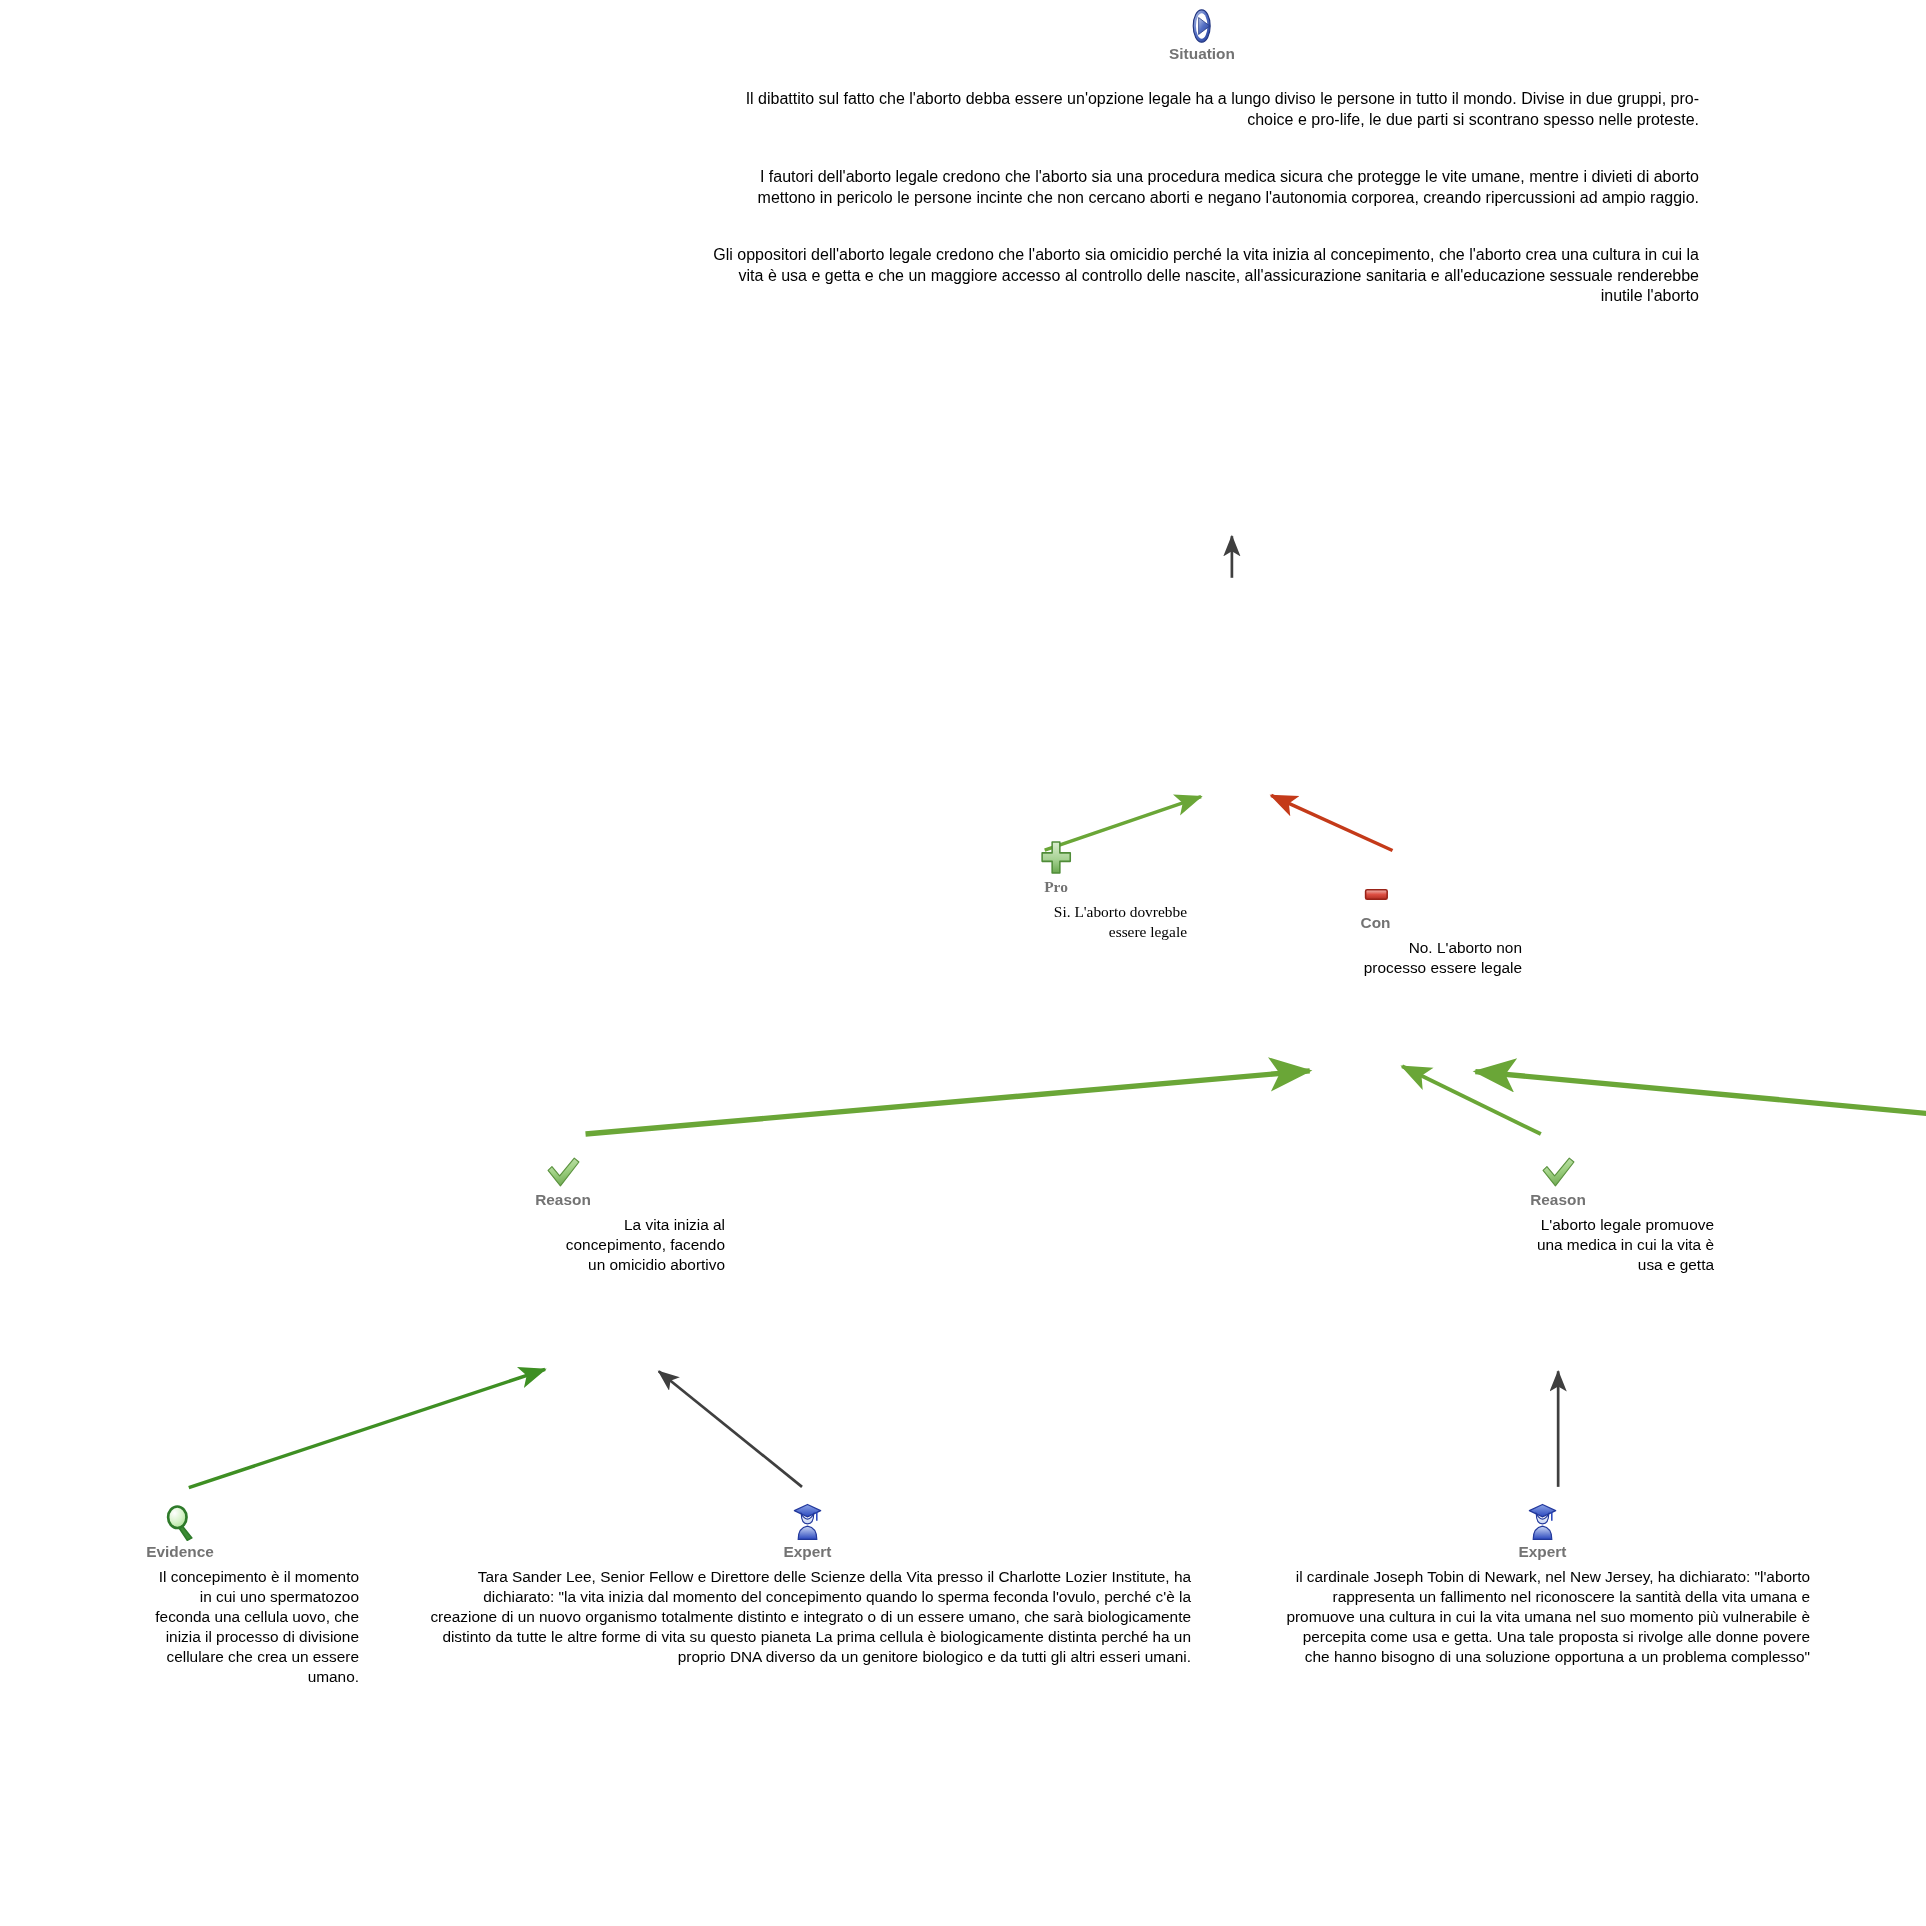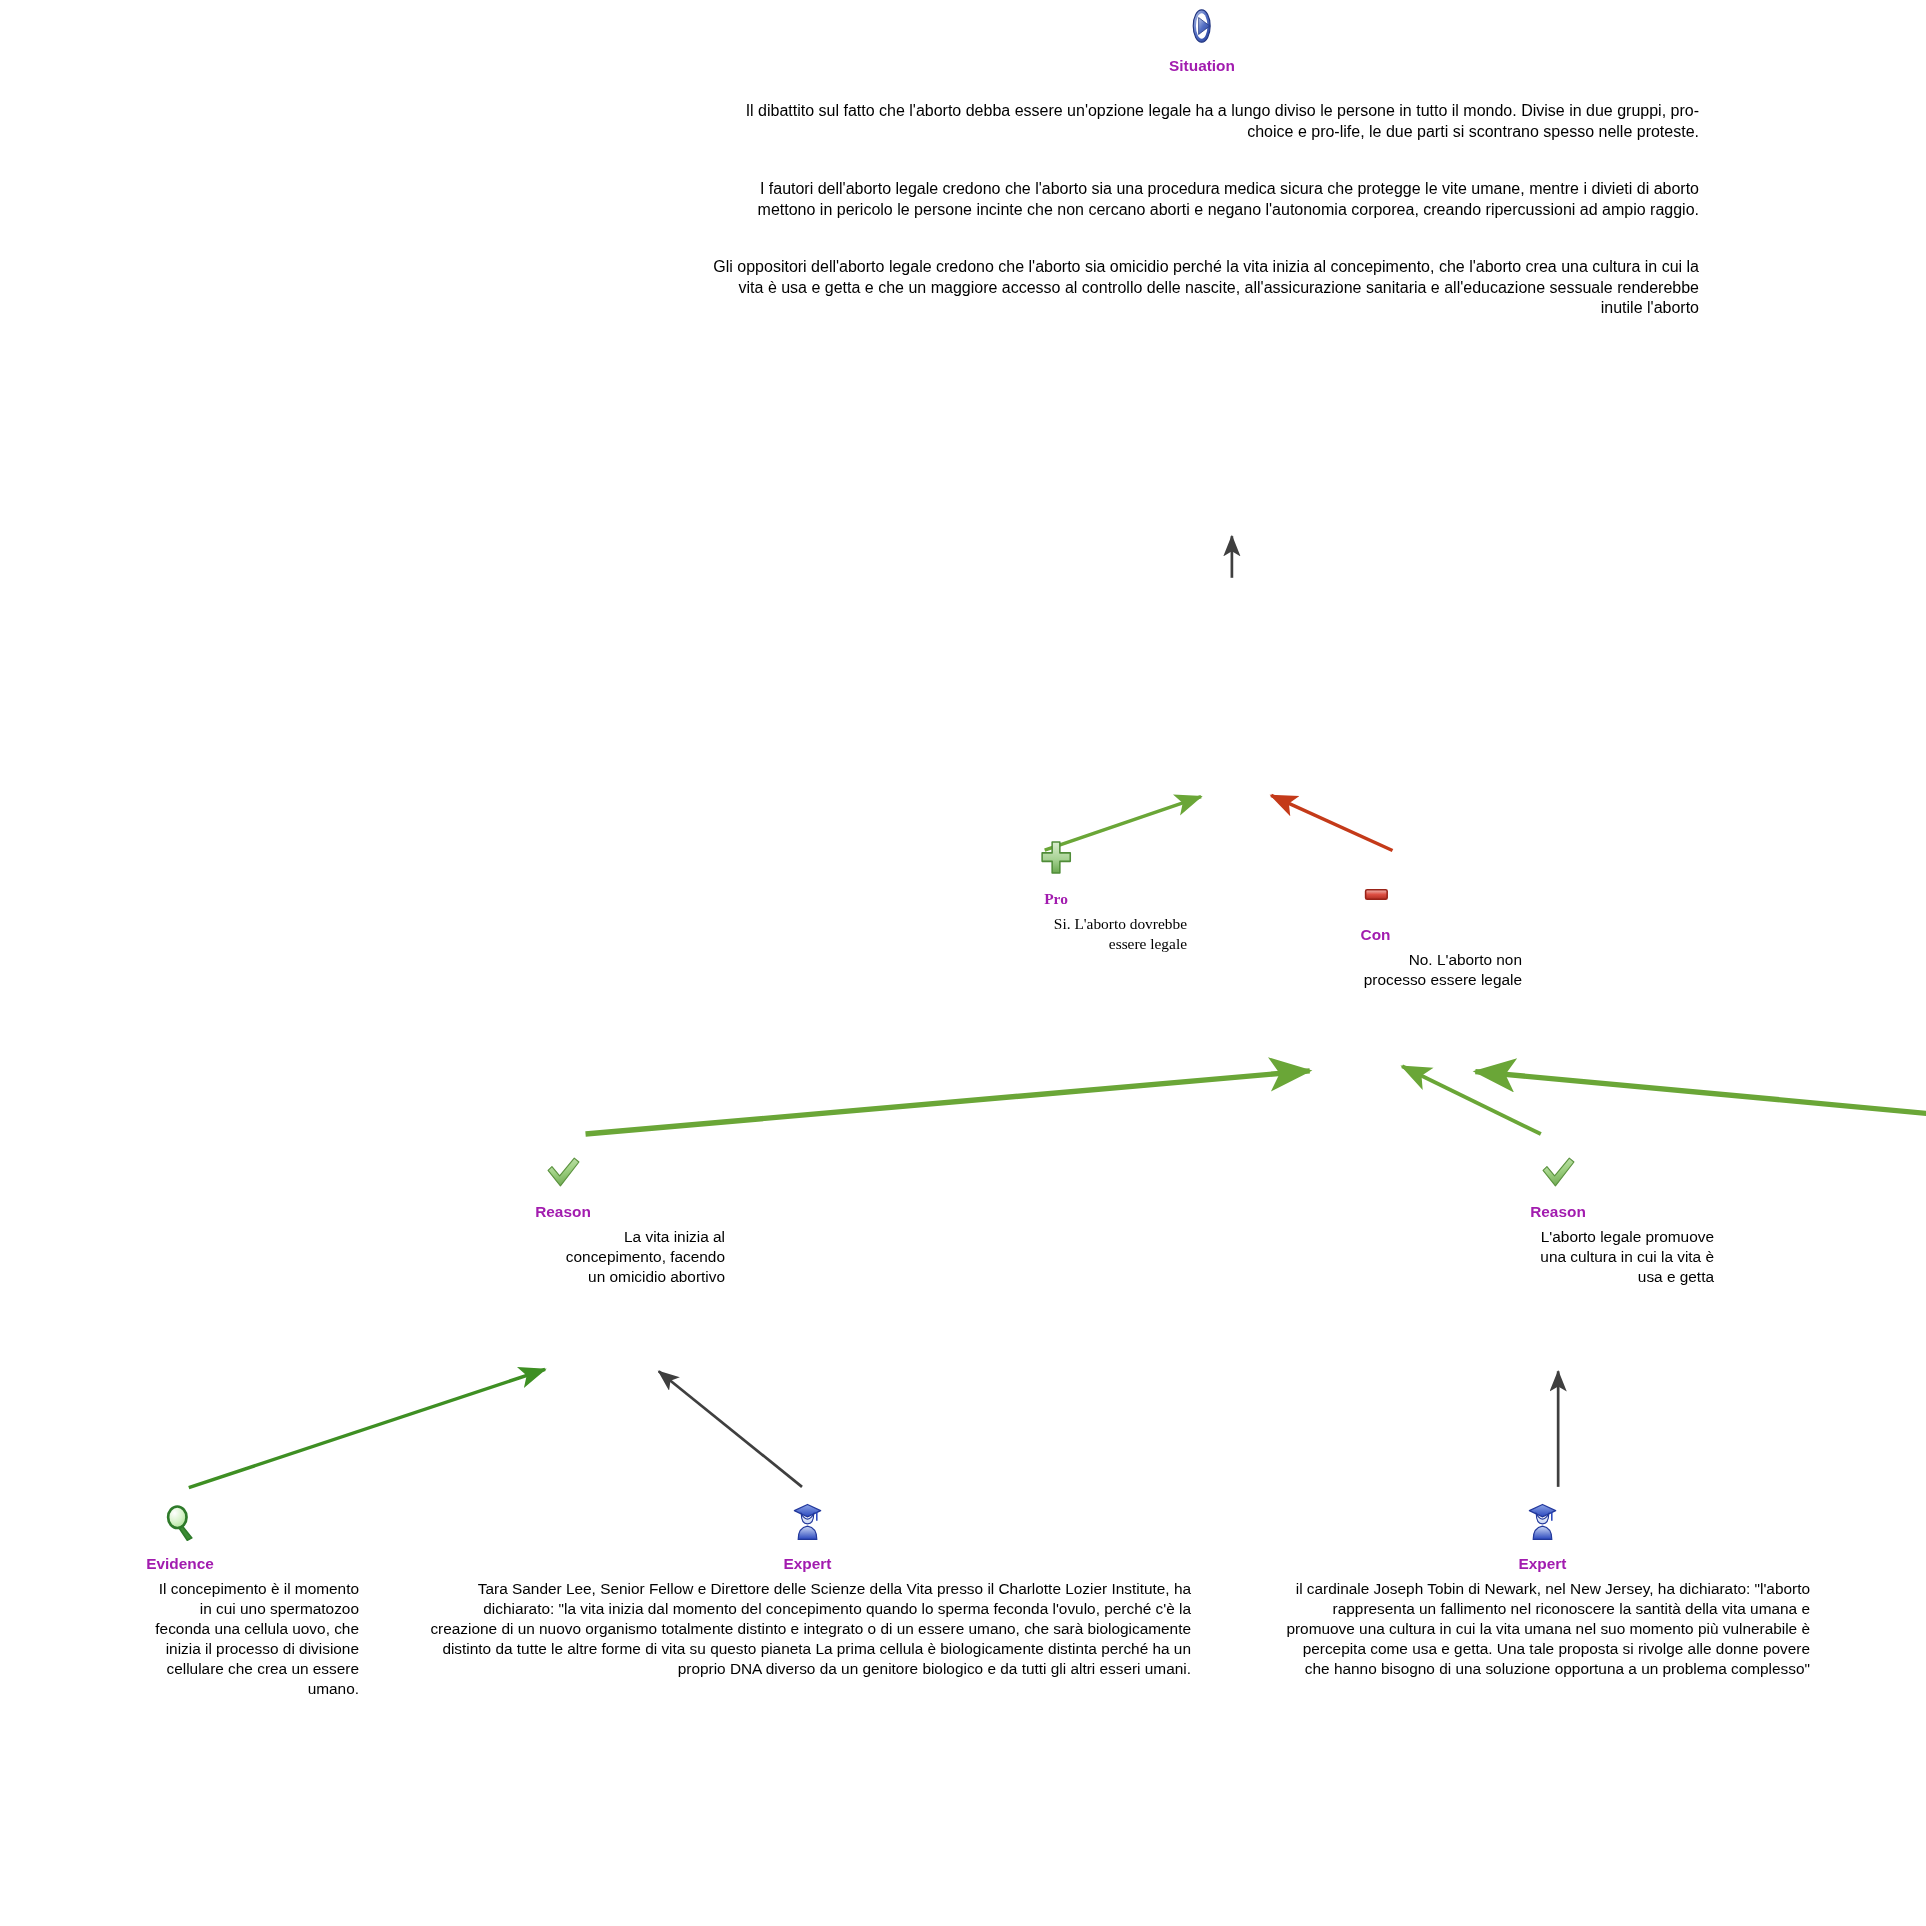--- a/index.html
+++ b/index.html
@@ -33,22 +33,22 @@
   .node-icon {
     display: block;
     margin: 0 auto;
     line-height: 0;
   }
   .node-title {
     display: block;
     font-weight: bold;
     font-size: 15.4px;
     line-height: 1.25;
-    margin-top: 13px;
-    color: #a21caf;
+    margin-top: 1px;
+    color: #737373;
   }
   .node-body {
     display: block;
     font-size: 15.4px;
     line-height: 1.30;
     margin-top: 5.4px;
     color: #000;
     white-space: pre-line;
     text-align: right;
   }
@@ -204,21 +204,21 @@
             <stop offset="0%" stop-color="#cfe8bf"></stop>
             <stop offset="55%" stop-color="#9fd183"></stop>
             <stop offset="100%" stop-color="#74ad56"></stop>
           </linearGradient>
         </defs>
         <path d="M8 40 L18 30 L38 54 L76 8 L88 18 L40 80 Z" fill="url(#gChk2)" stroke="#5c9340" stroke-width="3" stroke-linejoin="round"></path>
       </svg>
     </span>
     <span class="node-title">Reason</span>
     <span class="node-body">L'aborto legale promuove
-una cultura in cui la vita è
+una medica in cui la vita è
 usa e getta</span>
   </div>
 
   <div class="node" id="node-evidence-1">
     <span class="node-icon icon-wrap">
       <svg width="30" height="36" viewBox="0 0 78 94">
         <defs>
           <radialGradient id="gLens1" cx="0.35" cy="0.3" r="0.8">
             <stop offset="0%" stop-color="#ffffff"></stop>
             <stop offset="55%" stop-color="#d6f2c9"></stop>

